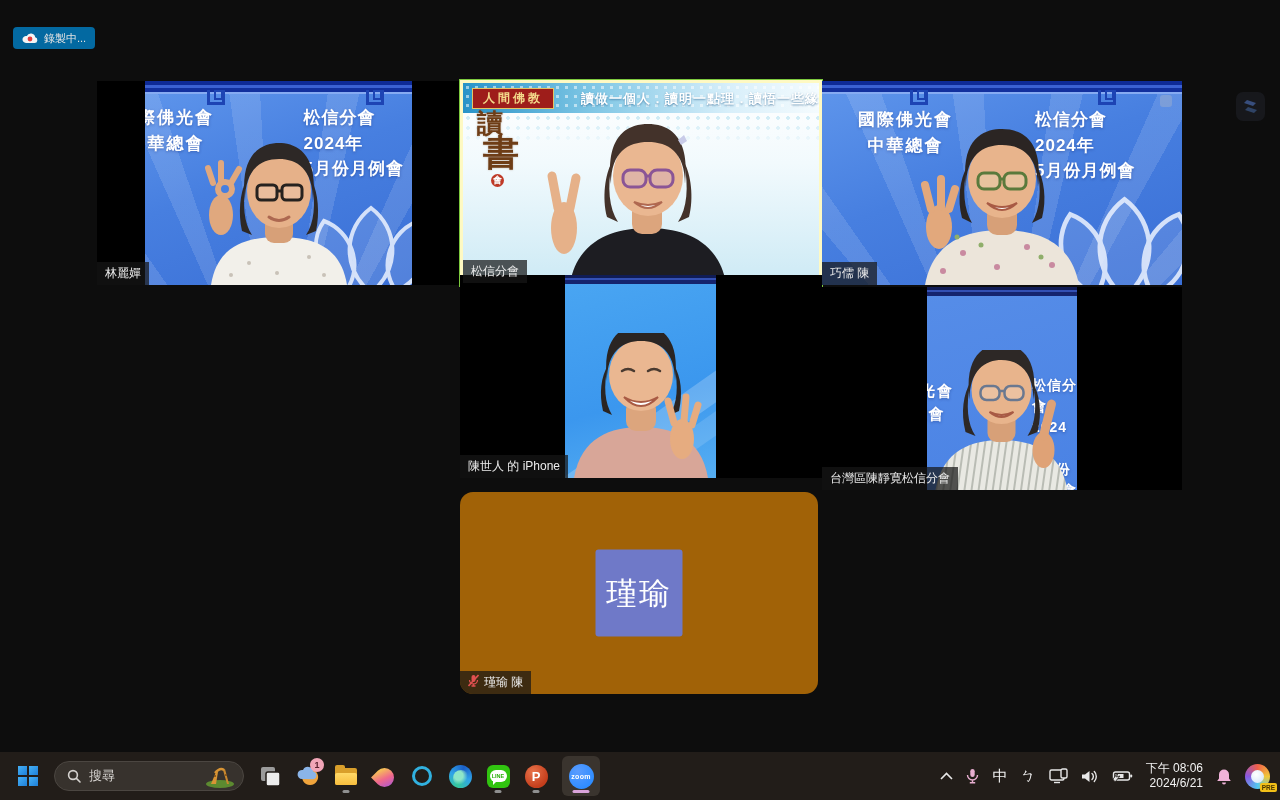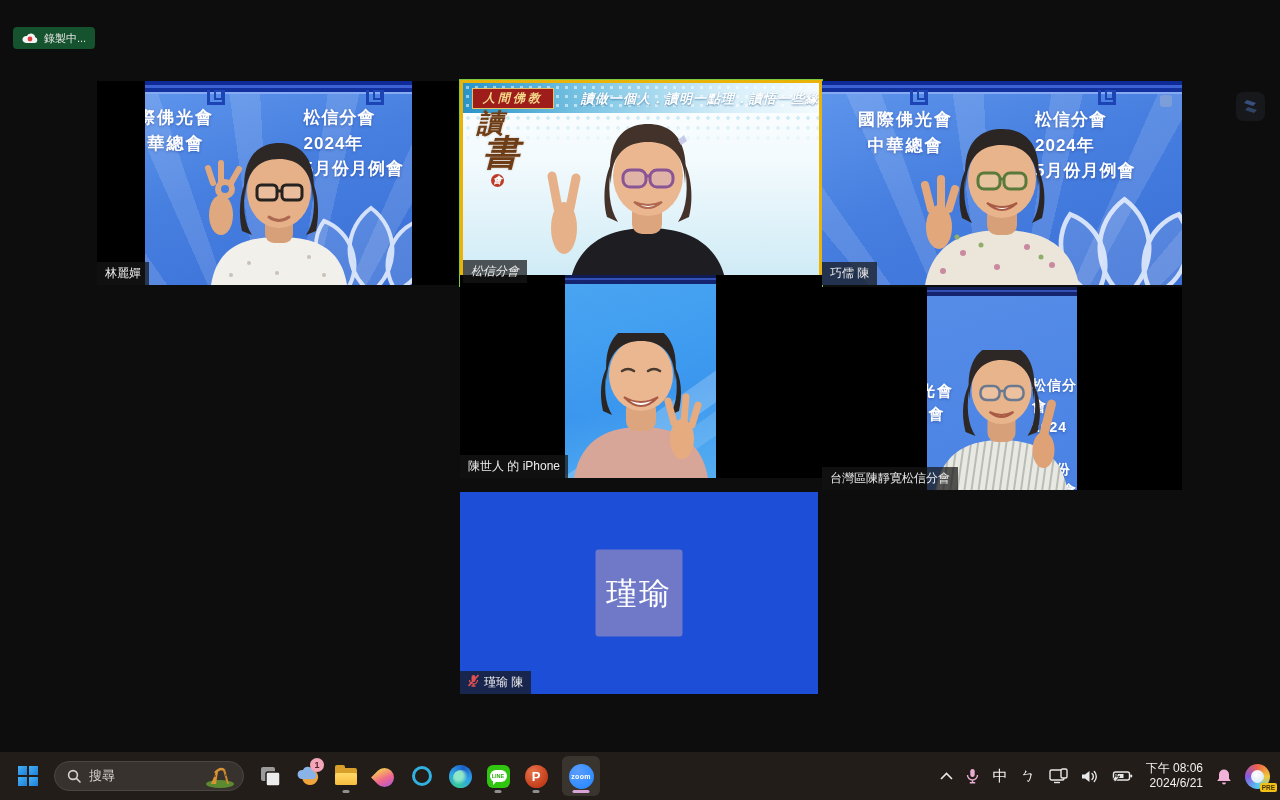--- a/index.html
+++ b/index.html
@@ -18,27 +18,27 @@
   .win-btn { width:44px; height:100%; display:flex; align-items:center;
              justify-content:center; font-size:12px; color:#444; cursor:default; }
   .restore-glyph { width:9px; height:9px; border:1px solid #444; border-radius:1px;
                    position:relative; background:#f2f2f2; }
   .restore-glyph:before { content:""; position:absolute; left:2px; top:-3px;
                           width:9px; height:9px; border:1px solid #444;
                           border-radius:1px; z-index:-1; }
 
   
   .rec-pill { position:absolute; left:13px; top:27px; height:22px; z-index:30;
-              background:#14532d; border-radius:4px; display:flex;
+              background:#0369a1; border-radius:4px; display:flex;
               align-items:center; gap:6px; padding:0 9px; }
   .rec-text { color:#e2e2e2; font-size:11px; }
 
   
   .tile { position:absolute; background:#000; overflow:hidden; }
-  .tile.active { border:3px solid #eab308; box-shadow:0 0 0 1px #7cc93e;font-style:italic; }
+  .tile.active { border:3px solid #fef9c3; box-shadow:0 0 0 1px #7cc93e; }
   .nameplate { position:absolute; left:0; bottom:0; z-index:6;
                background:rgba(22,22,22,0.72); color:#ececec; font-size:12px;
                padding:3px 8px; display:flex; gap:5px;
                white-space:nowrap; }
   .video { position:absolute; top:0; bottom:0; overflow:hidden; }
 
   
   .bluebg { position:absolute; inset:0;
             background:linear-gradient(160deg,#5f96ec 0%,#477fe0 45%,#3a6fd6 100%); }
   .bluebg .rays { position:absolute; inset:-30% -10%;
@@ -94,21 +94,21 @@
   .p5bg { position:absolute; inset:0; background:linear-gradient(165deg,#4aa6f2 0%,#3b97ee 60%,#55aef2 100%); }
   .navybar { position:absolute; top:0; left:0; right:0; height:9px;
       background:linear-gradient(180deg,#101c55 0 3px,#3350b4 3px 5px,#15246e 5px 9px); }
   .streak { position:absolute; width:140%; height:26px; left:-20%;
             background:rgba(255,255,255,.22); transform:rotate(-35deg); }
   .p6bg { position:absolute; inset:0; background:linear-gradient(165deg,#568de8 0%,#4a82e4 100%); }
   .p6-org { position:absolute; left:-58px; top:92px; }
   .p6-meet { position:absolute; left:105px; top:88px; font-size:14px; }
 
   
-  .tile-avatar { background:#1d4ed8; }
+  .tile-avatar { background:#a16207;border-radius:13px; }
   .avatar-box { position:absolute; left:50%; top:50%; transform:translate(-50%,-50%);
       width:87px; height:87px; background:#6f79c8; border-radius:3px;
       display:flex; align-items:center; justify-content:center; }
   .avatar-text { color:#fff; font-size:31px; letter-spacing:2px; }
 
   
   .overlay-btn { position:absolute; right:15px; top:92px; width:29px; height:29px;
       border-radius:7px; background:#17181c; display:flex; align-items:center;
       justify-content:center; z-index:20; }
 

